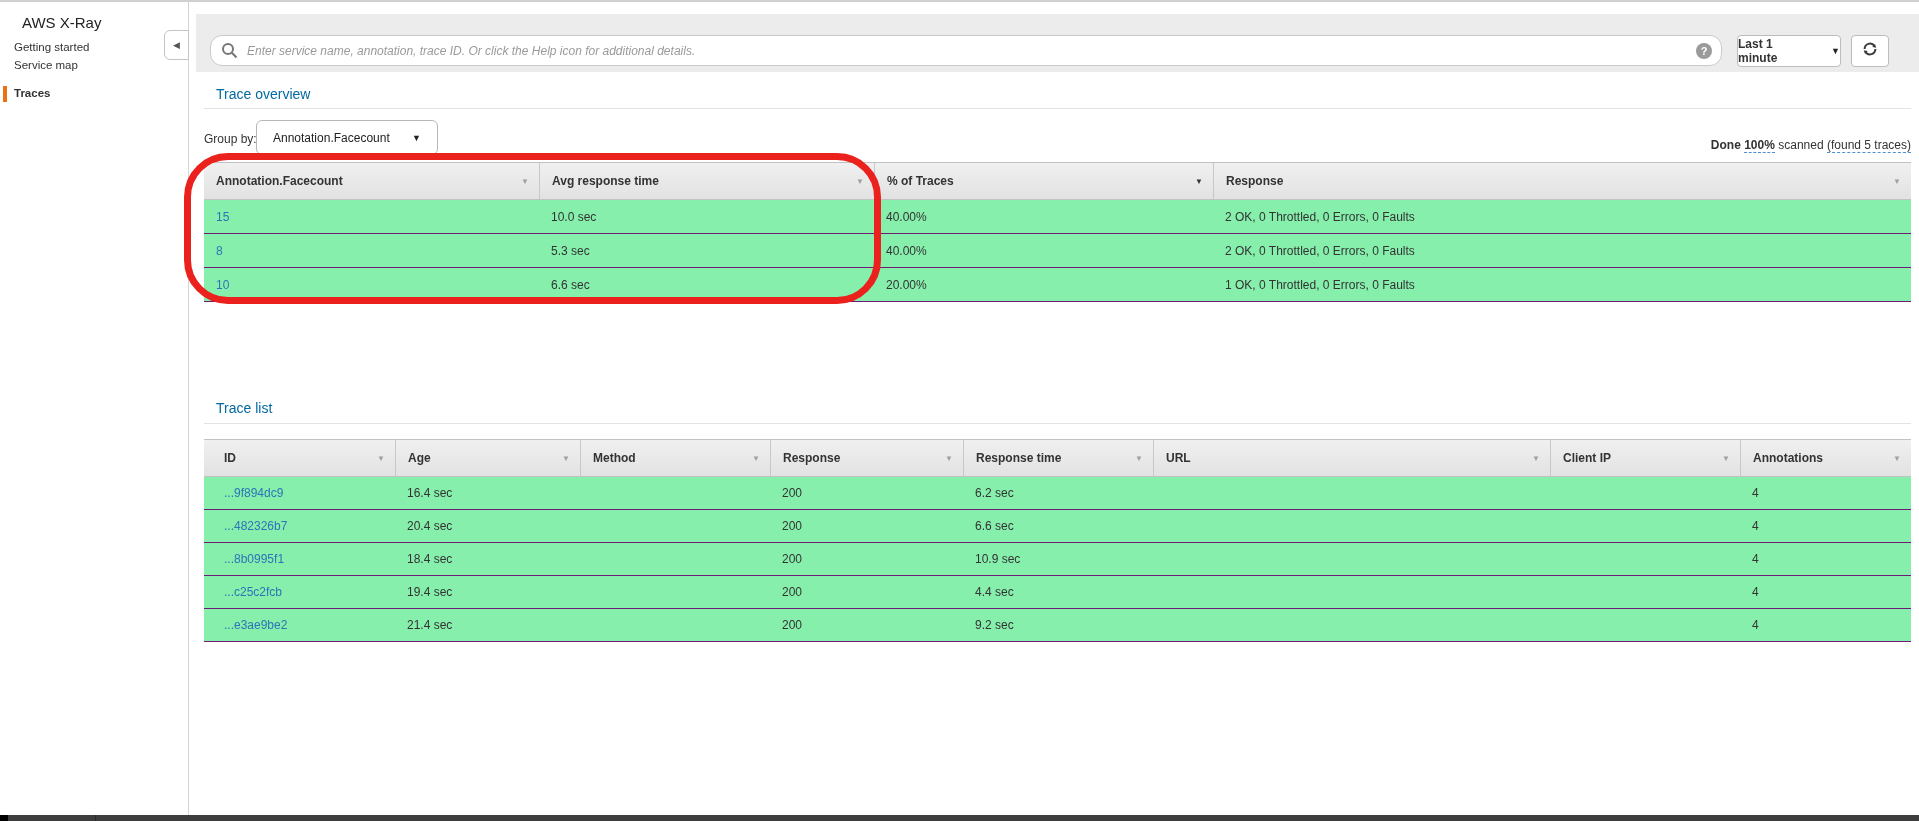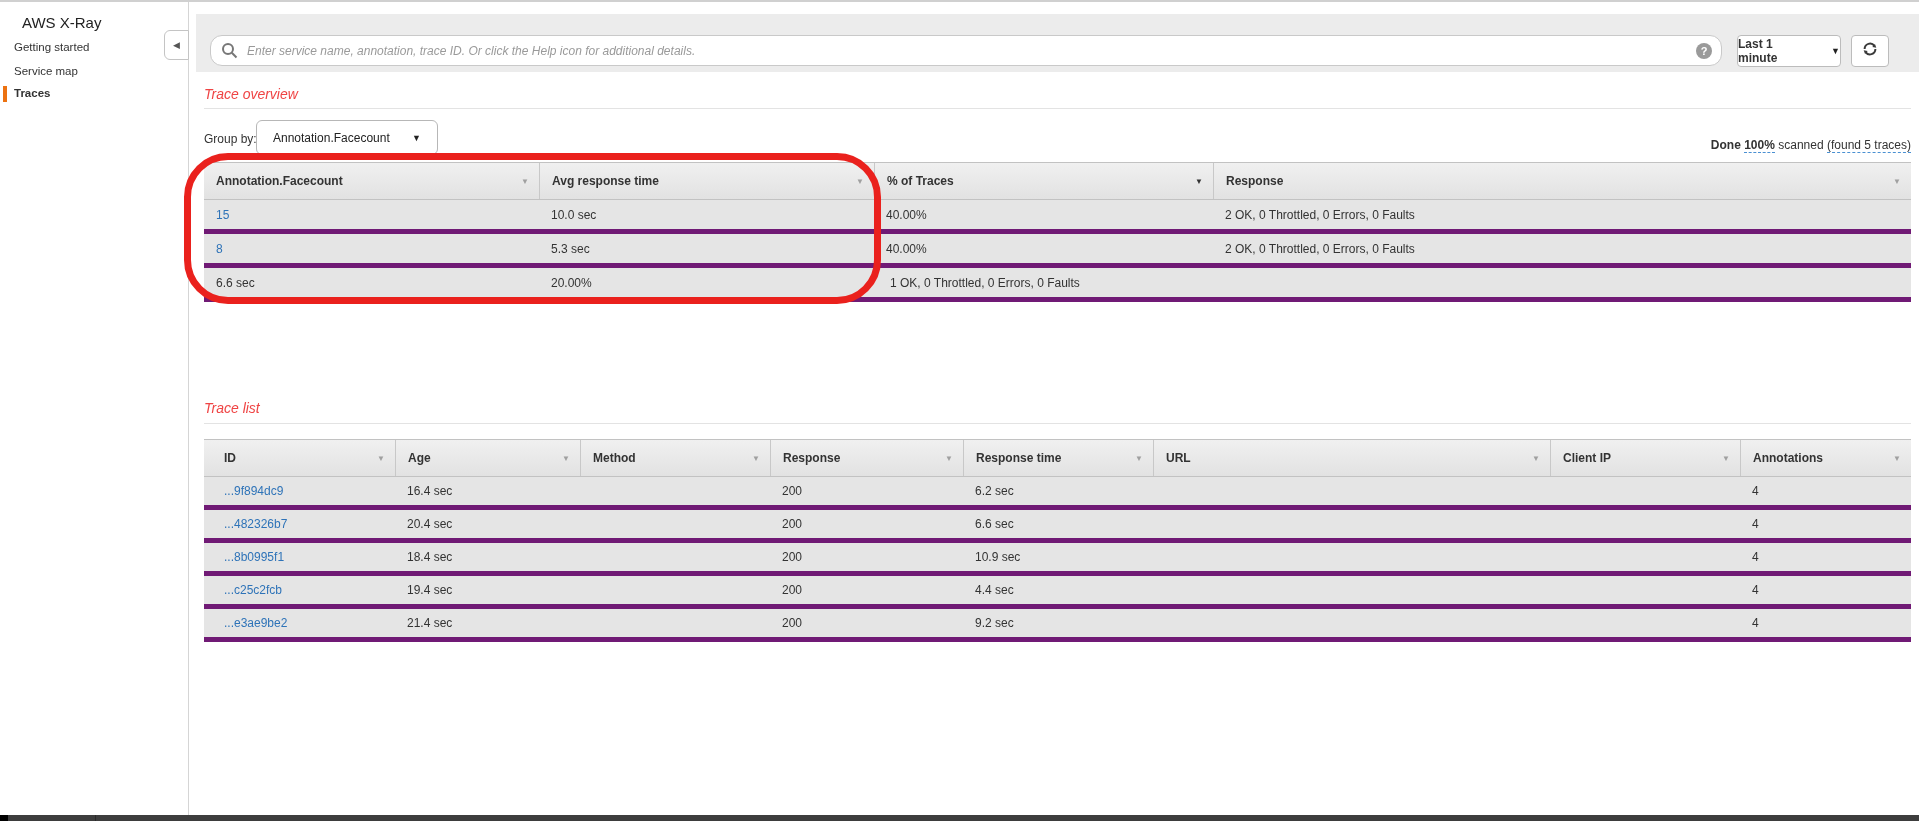--- a/index.html
+++ b/index.html
@@ -70,21 +70,21 @@
   }
   .refresh-btn {
     position: absolute; left: 1655px; top: 21px; width: 38px; height: 32px;
     background: #fff; border: 1px solid #bcbcbc; border-radius: 4px;
     display: flex; align-items: center; justify-content: center; cursor: pointer;
   }
   .caret { font-size: 9px; color: #222; }
 
   
   .section-heading {
-    position: absolute; left: 204px; font-size: 14px; color: #ef4444; font-style: italic;
+    position: absolute; left: 216px; font-size: 14px; color: #0369a1;
   }
   .rule {
     position: absolute; left: 204px; width: 1707px; height: 1px; background: #e3e3e3;
   }
 
   
   .groupby-label { position: absolute; left: 204px; top: 130px; font-size: 12px; color: #333; }
   .groupby-select {
     position: absolute; left: 256px; top: 118px; width: 182px; height: 35px;
     background: #fff; border: 1px solid #b7b7b7; border-radius: 6px;
@@ -105,21 +105,21 @@
     border-top: 1px solid #c2c2c2; border-bottom: 1px solid #c2c2c2;
   }
   .th {
     display: flex; align-items: center; justify-content: space-between;
     padding: 0 10px 0 12px; font-weight: bold; color: #333;
     border-left: 1px solid #c8c8c8; cursor: pointer; overflow: hidden;
   }
   .th:first-child { border-left: none; }
   .sort-arrow { font-size: 8px; color: #a0a0a0; flex: 0 0 auto; }
   .sort-arrow.active { color: #333; }
-  .tbl-row { display: flex; height: 34px; border-bottom: 5px solid #701a75; background: #e5e5e5; }
+  .tbl-row { display: flex; height: 34px; border-bottom: 1px solid #701a75; background: #86efac; }
   .td { display: flex; align-items: center; padding: 0 10px 0 12px; color: #333; overflow: hidden; white-space: nowrap; }
   .link { color: #2e73b8; cursor: pointer; text-decoration: none; }
 
   
   .ov-c0 { width: 335px; } .ov-c1 { width: 335px; } .ov-c2 { width: 339px; } .ov-c3 { width: 698px; }
   
   .tl-c0 { width: 191px; padding-left: 20px; } .tl-c1 { width: 185px; } .tl-c2 { width: 190px; }
   .tl-c3 { width: 193px; } .tl-c4 { width: 190px; } .tl-c5 { width: 397px; }
   .tl-c6 { width: 190px; } .tl-c7 { width: 171px; }
 
@@ -137,21 +137,21 @@
   }
   .bottom-bar .seg-black { position: absolute; left: 0; top: 0; width: 8px; height: 8px; background: #000; }
   .bottom-bar .seg-line { position: absolute; left: 95px; top: 0; width: 1px; height: 8px; background: #2a2a2a; }
 </style>
 </head>
 <body>
 
 <div class="sidebar">
   <div class="sidebar-title">AWS X-Ray</div>
   <div class="nav-item" style="top:39px;">Getting started</div>
-  <div class="nav-item" style="top:63px;">Service map</div>
+  <div class="nav-item" style="top:57px;">Service map</div>
   <div class="active-bar"></div>
   <div class="nav-item active" style="top:85px;">Traces</div>
 </div>
 <div class="collapse-tab">
   <span class="glyph">◀</span>
 </div>
 
 <div class="search-strip">
   <div class="search-box">
     <span class="mag-icon">
@@ -224,20 +224,23 @@
   </div>
   <div class="tbl-row">
     <div class="td ov-c0">
         <span class="link">8</span>
       </div>
     <div class="td ov-c1">5.3 sec</div>
     <div class="td ov-c2">40.00%</div>
     <div class="td ov-c3">2 OK, 0 Throttled, 0 Errors, 0 Faults</div>
   </div>
   <div class="tbl-row">
+    <div class="td ov-c0">
+        <span class="link">10</span>
+      </div>
     <div class="td ov-c1">6.6 sec</div>
     <div class="td ov-c2">20.00%</div>
     <div class="td ov-c3">1 OK, 0 Throttled, 0 Errors, 0 Faults</div>
   </div>
 </div>
 
 <div class="red-oval"></div>
 
 <div class="section-heading" style="top:398px;">Trace list</div>
 <div class="rule" style="top:421px;"></div>

